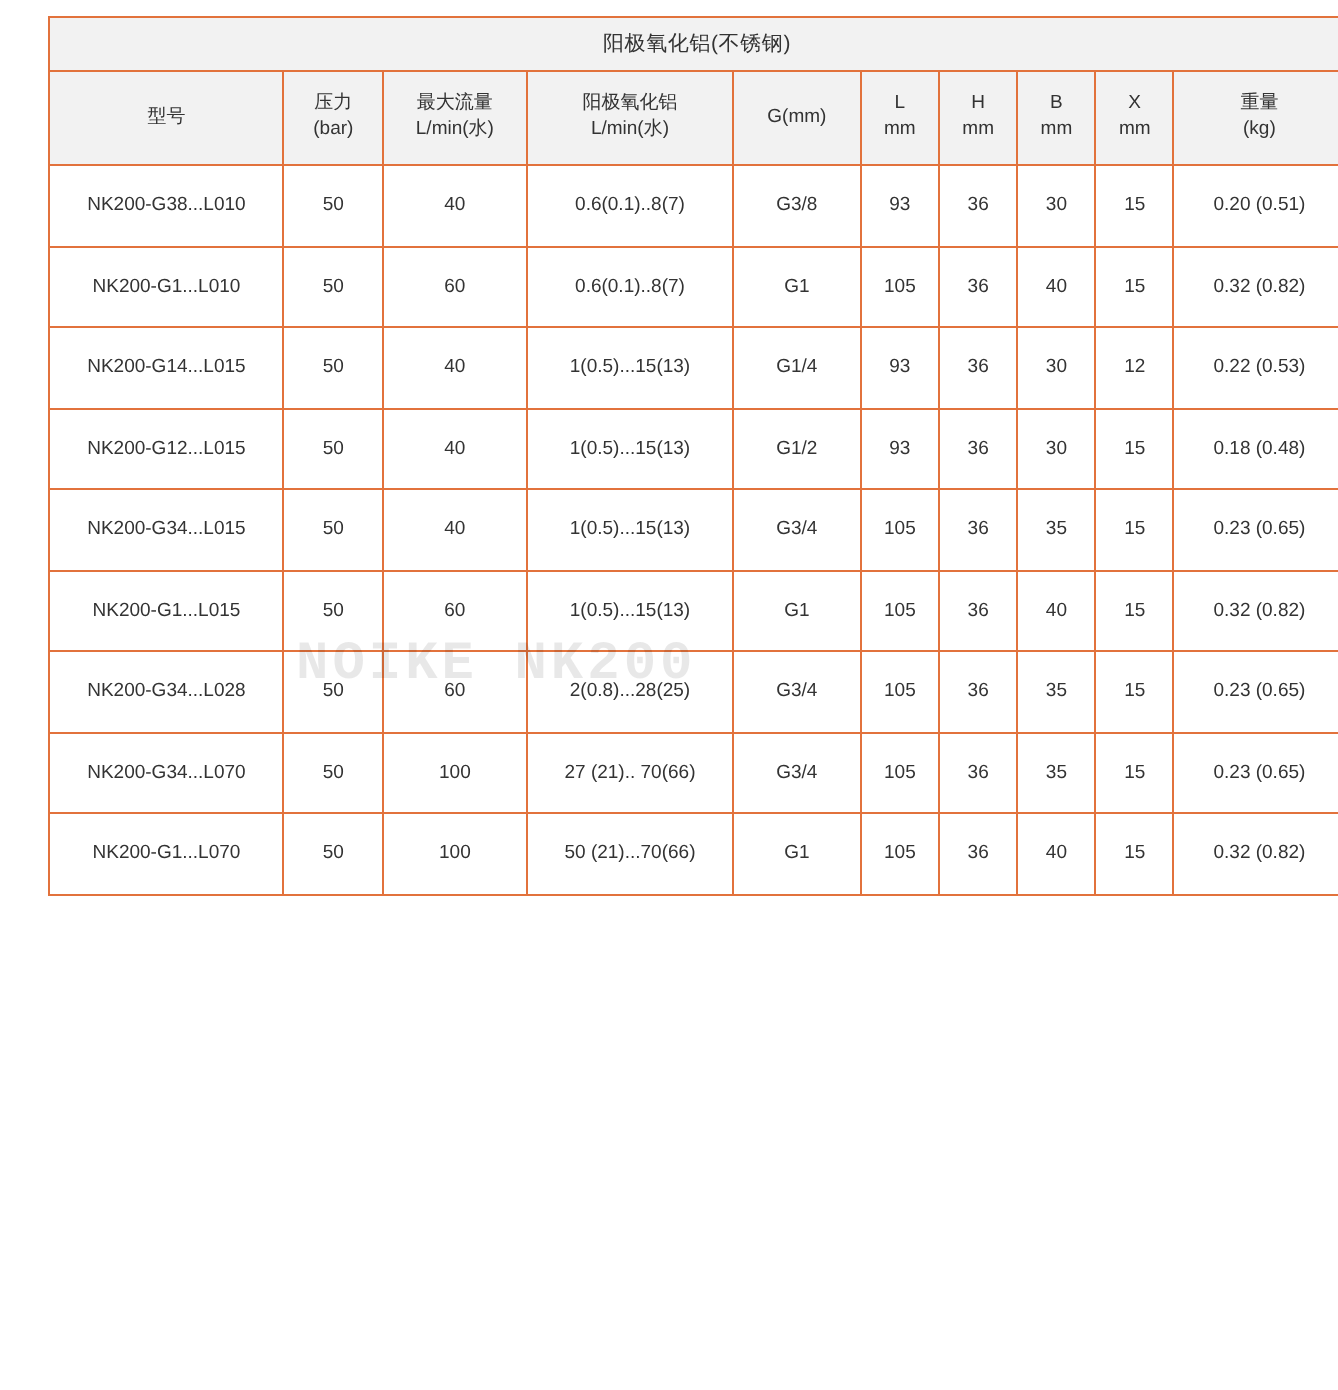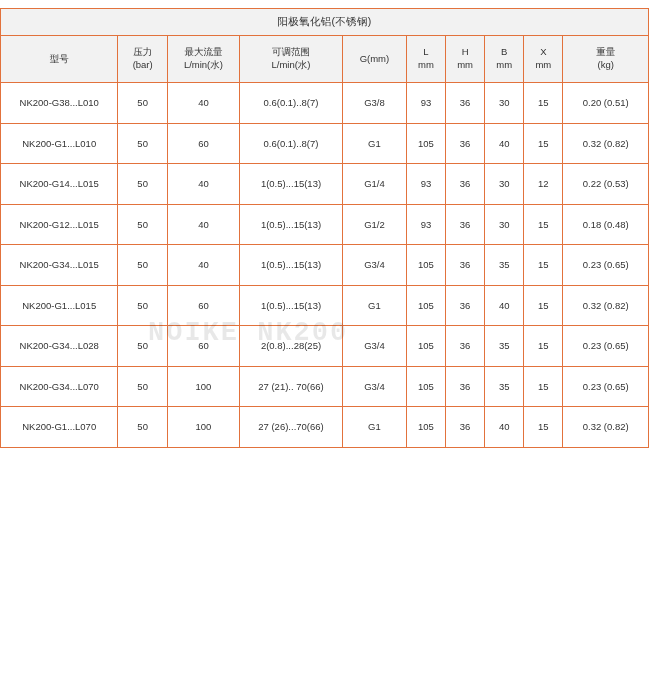--- a/index.html
+++ b/index.html
@@ -13,21 +13,21 @@
     font-family: "Liberation Sans", sans-serif;
     color: #333333;
     position: relative;
     overflow: hidden;
   }
   .page {
     position: relative;
     width: 669px;
     height: 695px;
     box-sizing: border-box;
-    padding: 8px 10px 0 0;
+    padding: 8px 10px 0 24px;
   }
   table.spec {
     border-collapse: collapse;
     width: 649px;
     table-layout: fixed;
     font-size: 9.5px;
   }
   table.spec td, table.spec th {
     border: 1px solid #e2723c;
     text-align: center;
@@ -101,21 +101,21 @@
         </td>
         <td>
           <span class="cell-sub">压力</span>
           <span class="cell-sub">(bar)</span>
         </td>
         <td>
           <span class="cell-sub">最大流量</span>
           <span class="cell-sub">L/min(水)</span>
         </td>
         <td>
-          <span class="cell-sub">可调范围</span>
+          <span class="cell-sub">阳极氧化铝</span>
           <span class="cell-sub">L/min(水)</span>
         </td>
         <td>
           <span class="cell-sub">G(mm)</span>
           <span class="cell-sub"></span>
         </td>
         <td>
           <span class="cell-sub">L</span>
           <span class="cell-sub">mm</span>
         </td>
@@ -230,21 +230,21 @@
         <td>105</td>
         <td>36</td>
         <td>35</td>
         <td>15</td>
         <td>0.23 (0.65)</td>
       </tr>
       <tr class="data-row">
         <td>NK200-G1...L070</td>
         <td>50</td>
         <td>100</td>
-        <td>27 (26)...70(66)</td>
+        <td>50 (21)...70(66)</td>
         <td>G1</td>
         <td>105</td>
         <td>36</td>
         <td>40</td>
         <td>15</td>
         <td>0.32 (0.82)</td>
       </tr>
     </tbody>
   </table>
 

